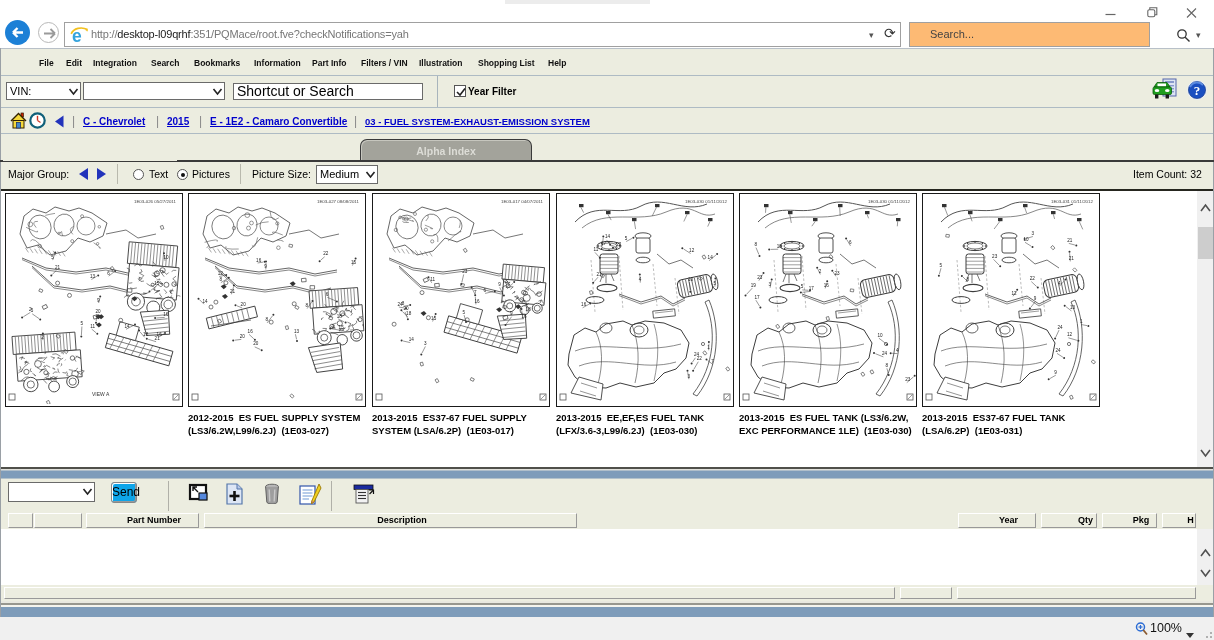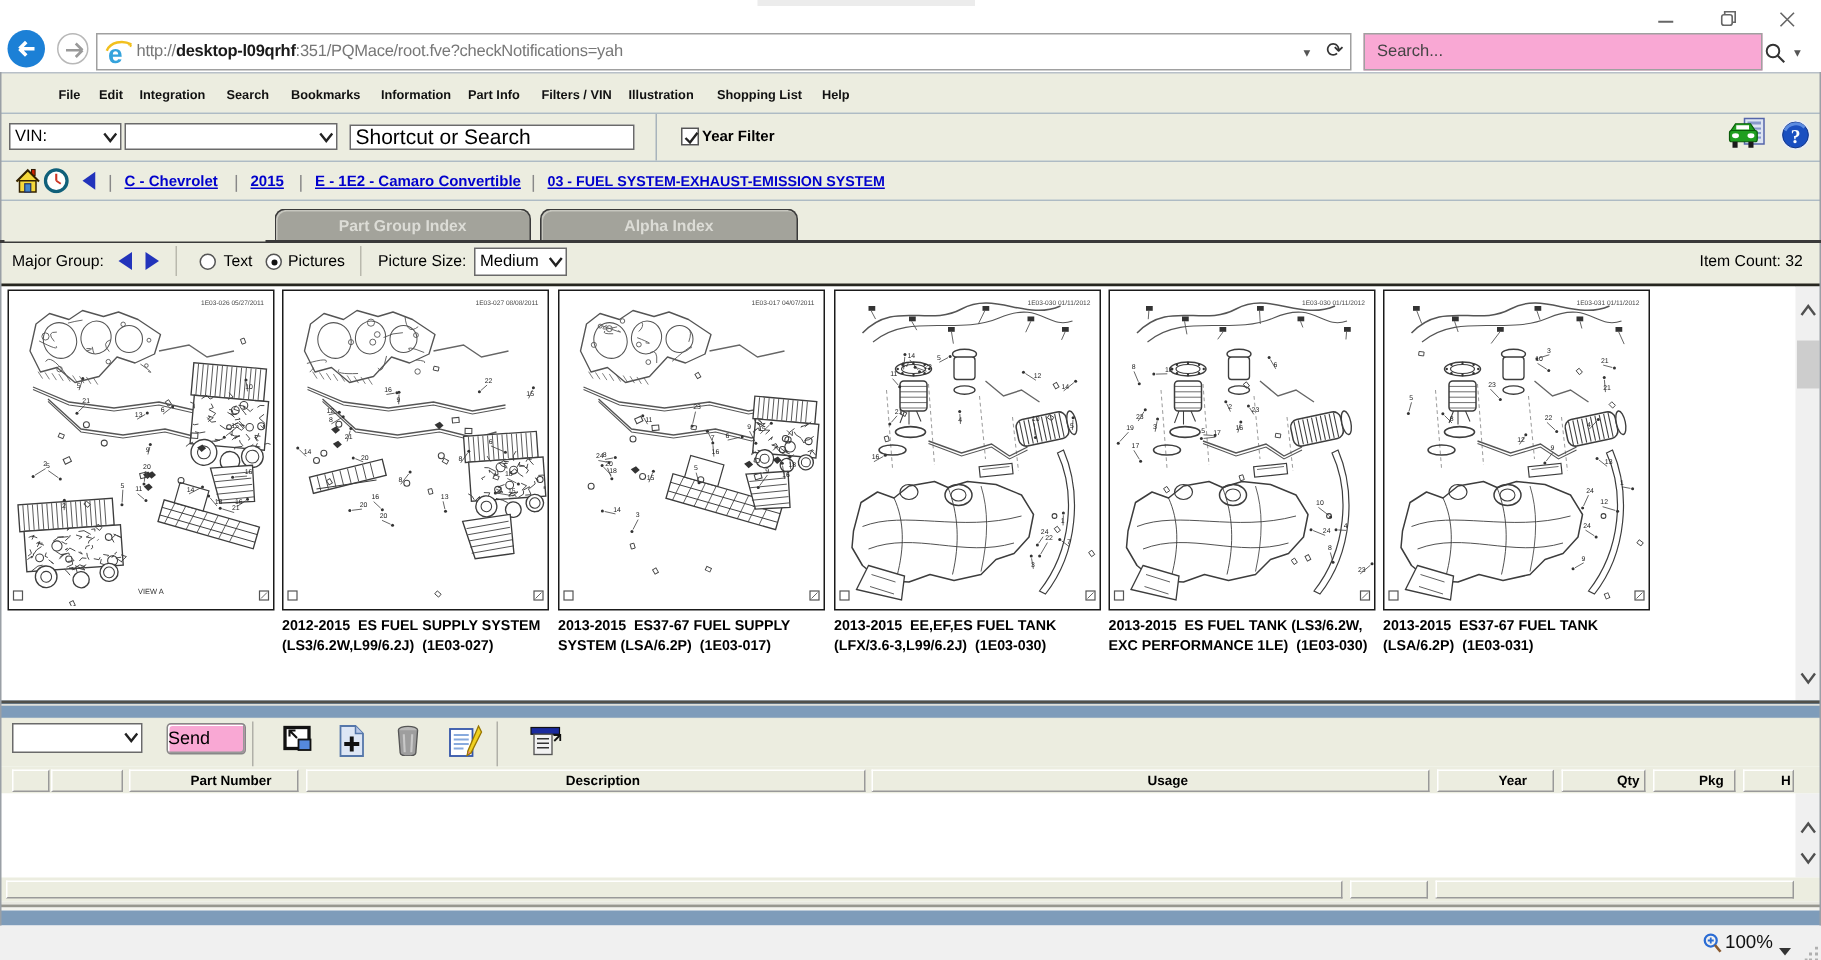--- a/index.html
+++ b/index.html
@@ -7,26 +7,26 @@
 .abs { position:absolute; }
 #chrome { left:0; top:0; width:1214px; height:48px; background:#fff; }
 #toptab { left:505px; top:0; width:145px; height:4px; background:#ececec; }
 .winbtn { top:6px; height:16px; }
 #backbtn { left:5px; top:20px; width:25px; height:25px; border-radius:50%; background:#1c80d6; }
 #backbtn svg { position:absolute; left:4px; top:4px; }
 #fwdbtn { left:38px; top:22px; width:21px; height:21px; border-radius:50%; border:1px solid #b8b8b8; background:#fff; }
 #fwdbtn svg { position:absolute; left:1px; top:1px; }
 #urlbox { left:64px; top:22px; width:837px; height:25px; border:1px solid #a0a0a0; background:#fff;
   font-size:11px; line-height:23px; color:#777; padding-left:26px; letter-spacing:-0.18px; white-space:nowrap; overflow:hidden; }
-#urlbox b { color:#1a1a1a; font-weight:bold; }
+#urlbox b { color:#1a1a1a; font-weight:normal; }
 #ielogo { left:70px; top:26px; }
 #urlcaret { left:869px; top:31px; color:#555; font-size:9px; line-height:8px; }
 #refresh { left:884px; top:25px; font-size:14px; color:#333; }
-#searchbox { left:909px; top:22px; width:266px; height:25px; border:1px solid #a0a0a0; background:#f9a8d4;
-  font-size:11px; line-height:23px; color:#444; padding-left:8px; }
+#searchbox { left:909px; top:22px; width:241px; height:25px; border:1px solid #a0a0a0; background:#fdba74;
+  font-size:11px; line-height:23px; color:#444; padding-left:20px; }
 #mag { left:1176px; top:28px; }
 #searchcaret { left:1196px; top:31px; color:#555; font-size:9px; line-height:8px; }
 
 .beigerow { left:0; width:1214px; background:#ecede0; }
 #menubar { top:48px; height:27px; border-top:1px solid #b8c0c8; }
 .menuitem { position:absolute; top:9px; font-size:8.5px; font-weight:bold; color:#111; white-space:nowrap;margin-left:32px; }
 #vinrow { top:75px; height:32px; border-top:1px solid #aebbc4; }
 .wsel { position:absolute; border:1px solid #6a6a6a; background:#fff; font-size:11px; }
 .wsel .lab { position:absolute; left:3px; top:2px; color:#000; }
 .wsel .car { position:absolute; right:1px; top:3px; }
@@ -64,23 +64,23 @@
 
 #content { left:0; top:191px; width:1197px; height:279px; background:#fff; }
 .thumbbox { position:absolute; top:2px; width:178px; height:214px; border:1px solid #1a1a1a; background:#fff; overflow:hidden; }
 .thumbcap { position:absolute; top:220px; width:182px; font-size:9.5px; font-weight:bold; color:#000; line-height:13px; white-space:nowrap; }
 #vscroll1 { left:1197px; top:191px; width:17px; height:279px; background:#f0f0f0; }
 #vs1thumb { position:absolute; left:1px; top:36px; width:15px; height:32px; background:#cdcdcd; }
 
 #split1 { left:0; top:467px; width:1214px; height:12.5px; background:#7e9cba; border-top:2px solid #50504a; box-shadow:inset 0 1.5px 0 #e0e0da, inset 0 -1.5px 0 #e6e6da; }
 #toolbar2 { top:479px; height:32px; }
 #sendsel { left:8px; top:3px; width:87px; height:20px; }
-#sendbtn { position:absolute; left:111px; top:3px; width:53px; height:21px; background:#f9a8d4;
+#sendbtn { position:absolute; left:111px; top:3px; width:26px; height:21px; background:#0ea5e9;
   border:1px solid #888; border-radius:3px; box-shadow:inset -1px -1px 0 #999, inset 1px 1px 0 #fff;
-  font-size:12px; line-height:19px; color:#000; }
+  font-size:12px; text-align:center; line-height:19px; color:#000; }
 .tsep { position:absolute; top:2px; width:1px; height:30px; background:#b0b0a8; }
 .ticon { position:absolute; top:4px; width:20px; height:20px; }
 
 #tablehead { top:511px; height:18px; background:#ecede0; }
 .hcell { position:absolute; top:2px; height:15px; background:#ecede0; border:1px solid #999;
   border-top-color:#fff; border-left-color:#fff; font-size:9px; font-weight:bold; text-align:center; line-height:13px; color:#000;padding-left:23px; }
 #tbody { left:0; top:529px; width:1197px; height:56px; background:#fff; }
 #vscroll2 { left:1197px; top:529px; width:17px; height:56px; background:#f0f0f0; }
 #footrow { top:585px; height:16px; }
 .fcell { position:absolute; top:2px; height:12px; background:#ecede0; border:1px solid #999; border-top-color:#fff; border-left-color:#fff; }
@@ -206,21 +206,20 @@
   <div class="bcsep" style="left:156px;">|</div>
   <div class="bclink" style="left:167px;">2015</div>
   <div class="bcsep" style="left:199px;">|</div>
   <div class="bclink" style="left:210px;">E - 1E2 - Camaro Convertible</div>
   <div class="bcsep" style="left:354px;">|</div>
   <div class="bclink" style="left:365px; font-size:9.5px;">03 - FUEL&nbsp;SYSTEM-EXHAUST-EMISSION&nbsp;SYSTEM</div>
 </div>
 
 <div class="abs beigerow" id="tabstrip">
   <div id="tabline"></div>
-  <div class="tab" id="tab2">Part Group Index</div>
   <div class="tab" id="tab3">Alpha Index</div>
   <div id="tabmask"></div>
 </div>
 
 <div class="abs beigerow" id="optrow">
   <div class="t" style="left:8px;">Major Group:</div>
   <div class="bluearr" style="left:77px;"><svg width="12" height="14">
         <path d="M11 1 L2 7 L11 13 Z" fill="#2233bb"></path>
       </svg></div>
   <div class="bluearr" style="left:96px;"><svg width="12" height="14">
@@ -1391,21 +1390,20 @@
 <path d="M17 7 L21.5 7 L21.5 11" fill="none" stroke="#111" stroke-width="1.2"></path>
 <path d="M21.5 7 L17.5 11" stroke="#111" stroke-width="1.2"></path>
 </svg></div>
 </div>
 
 <div class="abs beigerow" id="tablehead">
   <div class="hcell" style="left:8px; width:21px;"></div>
   <div class="hcell" style="left:34px; width:48px;"></div>
   <div class="hcell" style="left:86px; width:113px;">Part Number</div>
   <div class="hcell" style="left:204px; width:373px;">Description</div>
-  <div class="hcell" style="left:581px; width:372px;">Usage</div>
   <div class="hcell" style="left:958px; width:78px;">Year</div>
   <div class="hcell" style="left:1041px; width:56px; text-align:right; padding-right:3px;">Qty</div>
   <div class="hcell" style="left:1102px; width:55px;">Pkg Qty</div>
   <div class="hcell" style="left:1162px; width:34px;">H</div>
 </div>
 
 <div class="abs" id="tbody"></div>
 <div class="abs" id="vscroll2">
   <div style="position:absolute; left:2px; top:15px;"><svg width="13" height="10">
         <path d="M2 8 L6.5 2 L11 8" stroke="#505050" stroke-width="1.6" fill="none"></path>

